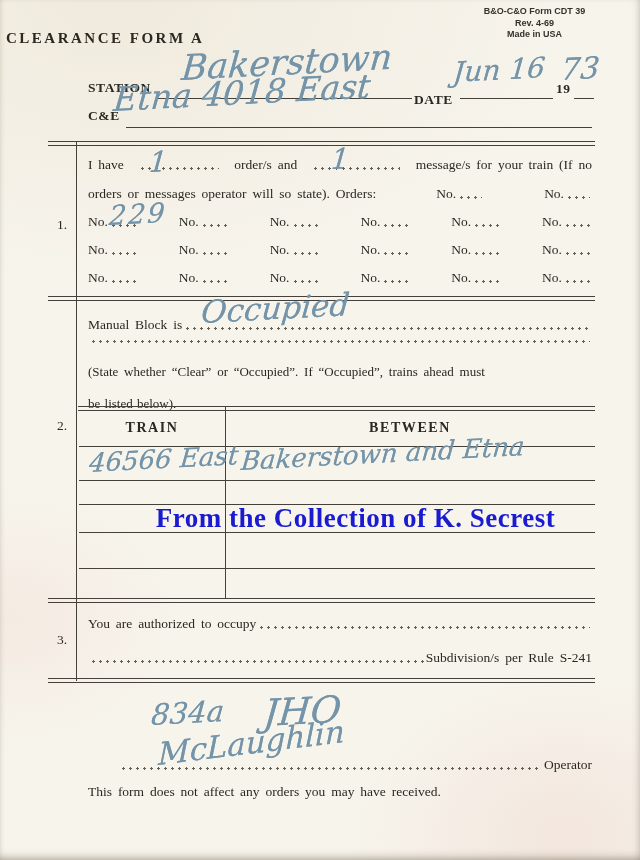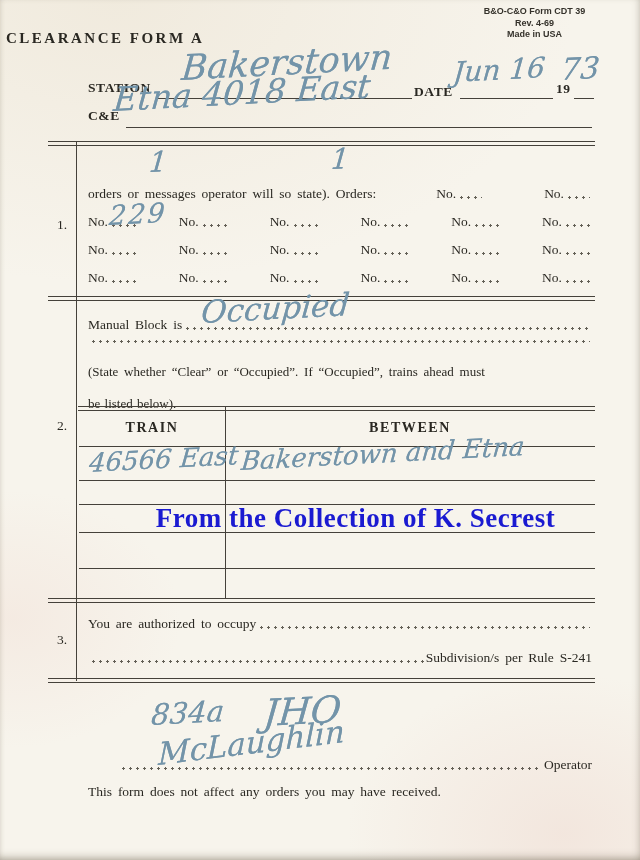--- a/index.html
+++ b/index.html
@@ -57,41 +57,48 @@
   <div class="meta">
     <div>B&amp;O-C&amp;O Form CDT 39</div>
     <div>Rev. 4-69</div>
     <div>Made in USA</div>
   </div>
 
   <div class="title">CLEARANCE FORM A</div>
 
   <span class="lbl" style="left:88px;top:80px">STATION</span>
   <div class="uline" style="left:156px;top:98px;width:256px"></div>
-  <span class="lbl" style="left:414px;top:84px">DATE</span>
+  <span class="lbl" style="left:414px;top:92px">DATE</span>
   <div class="uline" style="left:460px;top:98px;width:93px"></div>
   <span class="lbl" style="left:556px;top:81px">19</span>
   <div class="uline" style="left:574px;top:98px;width:20px"></div>
 
   <span class="hw" style="left:180px;top:48px;font-size:35px">Bakerstown</span>
   <span class="hw" style="left:452px;top:56px;font-size:28px">Jun 16</span>
   <span class="hw" style="left:560px;top:52px;font-size:30px">73</span>
 
   <span class="lbl" style="left:88px;top:108px">C&amp;E</span>
   <div class="uline" style="left:126px;top:127px;width:466px"></div>
   <span class="hw" style="left:112px;top:80px;font-size:33px">Etna 4018 East</span>
 
   <div class="hr2" style="left:48px;top:141px;width:547px"></div>
   <div class="hr2" style="left:48px;top:296px;width:547px"></div>
   <div class="hr2" style="left:48px;top:598px;width:547px"></div>
   <div class="hr2" style="left:48px;top:678px;width:547px"></div>
   <div class="vline" style="left:76px;top:141px;height:540px"></div>
 
   <span class="secnum" style="left:57px;top:217px">1.</span>
 
+  <div class="prow" style="left:88px;top:157px;width:504px;justify-content:space-between">
+    <span>I have</span>
+      <span class="dots" style="width:80px"></span>
+      <span>order/s and</span>
+      <span class="dots" style="width:88px"></span>
+      <span>message/s for your train (If no</span>
+  </div>
   <span class="hw" style="left:148px;top:146px;font-size:28px">1</span>
   <span class="hw" style="left:330px;top:143px;font-size:28px">1</span>
 
   <div class="prow" style="left:88px;top:186px;width:504px;justify-content:space-between">
     <span>orders or messages operator will so state). Orders:</span>
     <span class="nocell">
         <span>No.</span>
         <span class="dots" style="width:24px"></span>
       </span>
     <span class="nocell">

